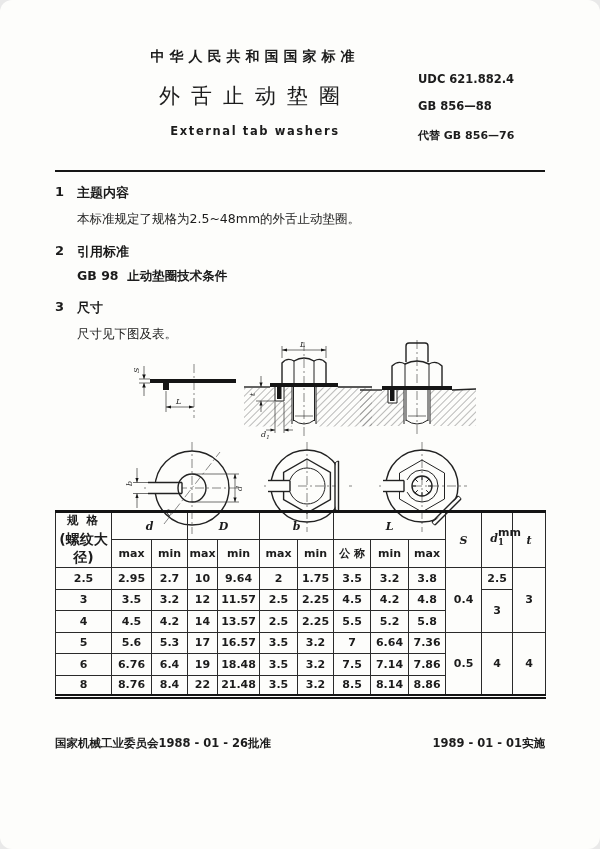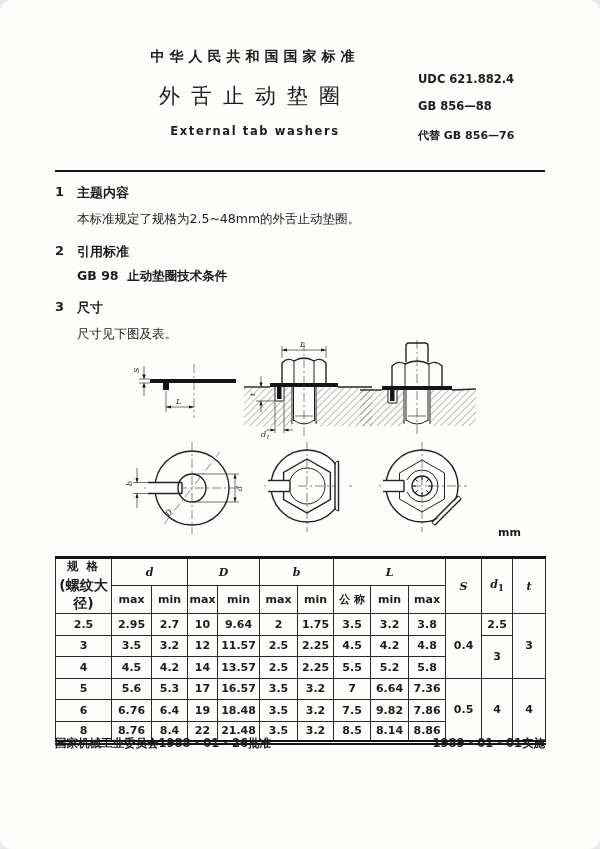--- a/index.html
+++ b/index.html
@@ -31,21 +31,21 @@
   .fig svg{display:block;}
   .s{stroke:#222;stroke-width:1;fill:none;}
   .sb{stroke:#222;stroke-width:1.4;fill:none;}
   .f{fill:#151515;stroke:none;}
   .cl{stroke:#555;stroke-width:0.7;stroke-dasharray:9 3 2 3;fill:none;}
   .dim{stroke:#333;stroke-width:0.7;fill:none;}
   .lab{font-family:"DejaVu Serif",serif;font-style:italic;font-size:8px;fill:#1c1c1c;}
 
   
   .unit{position:absolute;left:498px;top:526px;font-size:11px;font-weight:bold;}
-  table.dims{position:absolute;left:55px;top:556px;width:490px;border-collapse:collapse;table-layout:fixed;
+  table.dims{position:absolute;left:55px;top:510px;width:490px;border-collapse:collapse;table-layout:fixed;
     border-top:3px solid #141414;border-bottom:5px double #141414;padding-left:24px;}
   table.dims th,table.dims td{border:1px solid #2a2a2a;text-align:center;vertical-align:middle;
     font-size:11px;font-weight:bold;padding:0;}
   table.dims thead tr{height:26px;}
   table.dims tbody tr{height:21.5px;}
   .math{font-family:"DejaVu Serif",serif;font-style:italic;font-size:12.5px;font-weight:bold;}
   .math sub{font-size:8.5px;font-style:normal;}
   .mm{font-size:10.5px;}
   .spec1{font-size:11.5px;letter-spacing:2px;}
   .spec2{font-size:14px;margin-top:3px;letter-spacing:0;}
@@ -358,21 +358,21 @@
       </tr>
       <tr>
         <td>6</td>
         <td>6.76</td>
         <td>6.4</td>
         <td>19</td>
         <td>18.48</td>
         <td>3.5</td>
         <td>3.2</td>
         <td>7.5</td>
-        <td>9.82</td>
+        <td>7.14</td>
         <td>7.86</td>
       </tr>
       <tr>
         <td>8</td>
         <td>8.76</td>
         <td>8.4</td>
         <td>22</td>
         <td>21.48</td>
         <td>3.5</td>
         <td>3.2</td>

